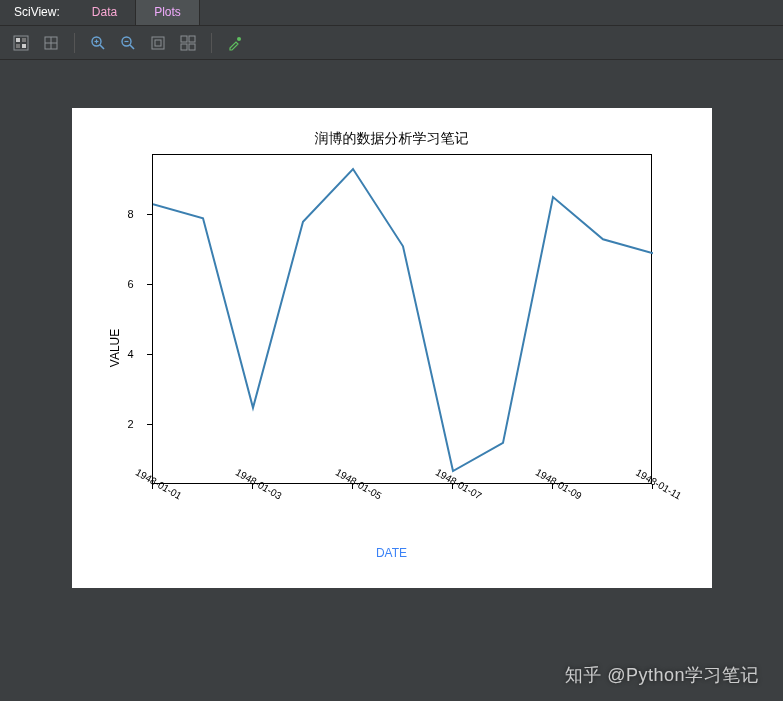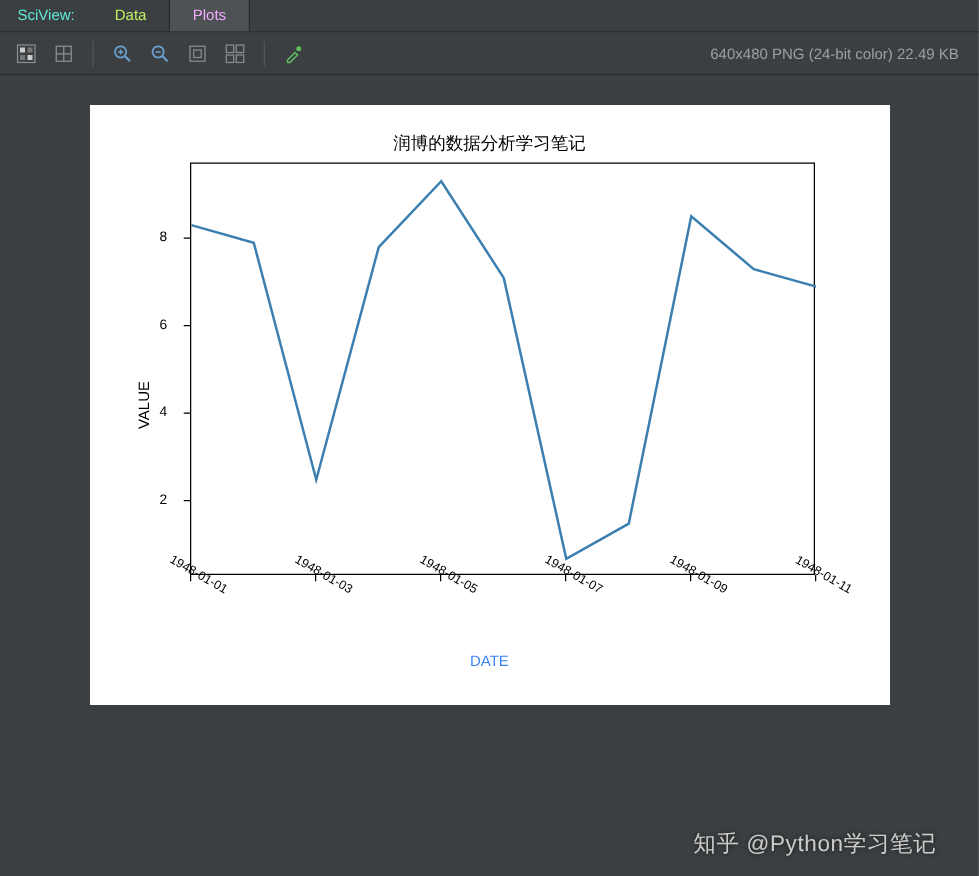--- a/index.html
+++ b/index.html
@@ -12,26 +12,26 @@
     position: relative;
   }
   .tabbar {
     height: 26px;
     background: #3c3f41;
     display: flex; align-items: stretch;
     border-bottom: 1px solid #2b2b2b;
   }
   .tab-label {
     padding: 5px 14px 0 14px;
-    color: #5eead4;
+    color: #ffffff;
     cursor: default;
   }
   .tab {
     padding: 5px 18px 0 18px;
-    color: #bef264;
+    color: #f9a8d4;
     cursor: pointer;
     border-right: 1px solid #2b2b2b;
   }
   .tab.active {
     background: #4e5254;
     color: #f0abfc;
   }
   .toolbar {
     height: 34px;
     background: #3c3f41;
@@ -56,20 +56,21 @@
     position: absolute;
     top: 60px; left: 0; right: 0; bottom: 0;
     background: #3c3f41;
     display: flex; align-items: flex-start; justify-content: center;
     padding-top: 24px;
   }
   .canvas {
     width: 640px; height: 480px;
     background: #ffffff;
     position: relative;
+    margin-top: 24px;
   }
   .plot-title {
     position: absolute;
     top: 22px; left: 0; right: 0;
     text-align: center;
     color: #000;
     font-size: 14px;
     font-family: "SimSun", "Microsoft YaHei", sans-serif;
   }
   .axes {
@@ -117,21 +118,21 @@
     top: 376px;
   }
   .line-path {
     position: absolute;
     left: 0; top: 0;
     width: 500px; height: 330px;
     pointer-events: none;
   }
   .watermark {
     position: absolute;
-    right: 34px; bottom: 14px;
+    right: 24px; bottom: 14px;
     color: rgba(255,255,255,0.75);
     font-size: 18px;
     font-family: "Microsoft YaHei", sans-serif;
     text-shadow: 0 0 4px rgba(0,0,0,0.6);
     letter-spacing: 0.5px;
     pointer-events: none;
   }
 </style>
 </head>
 <body>
@@ -190,21 +191,20 @@
       </svg>
   </div>
   <div class="sep"></div>
   <div class="icon-btn">
     <svg viewBox="0 0 16 16">
         <path d="M3 13 L9 7 L11 9 L5 15 L3 15 Z" fill="none" stroke="#5fbf5f" stroke-width="1.2"></path>
         <circle cx="12" cy="4" r="2" fill="#5fbf5f"></circle>
       </svg>
   </div>
   <div class="spacer"></div>
-  <div class="info">640x480 PNG (24-bit color) 22.49 KB</div>
 </div>
 
 <div class="viewer">
   <div class="canvas">
 
     <div class="plot-title">润博的数据分析学习笔记</div>
 
     <div class="ylabel">VALUE</div>
     <div class="xlabel">DATE</div>
 

